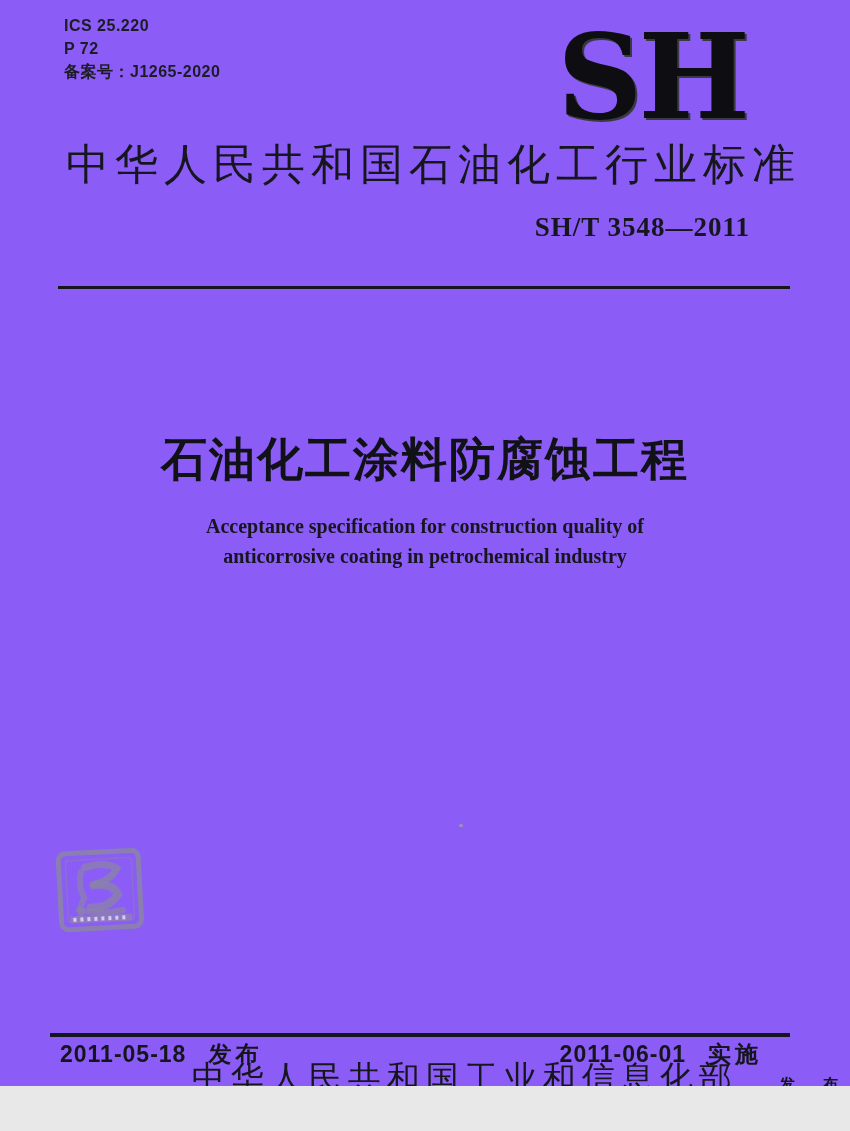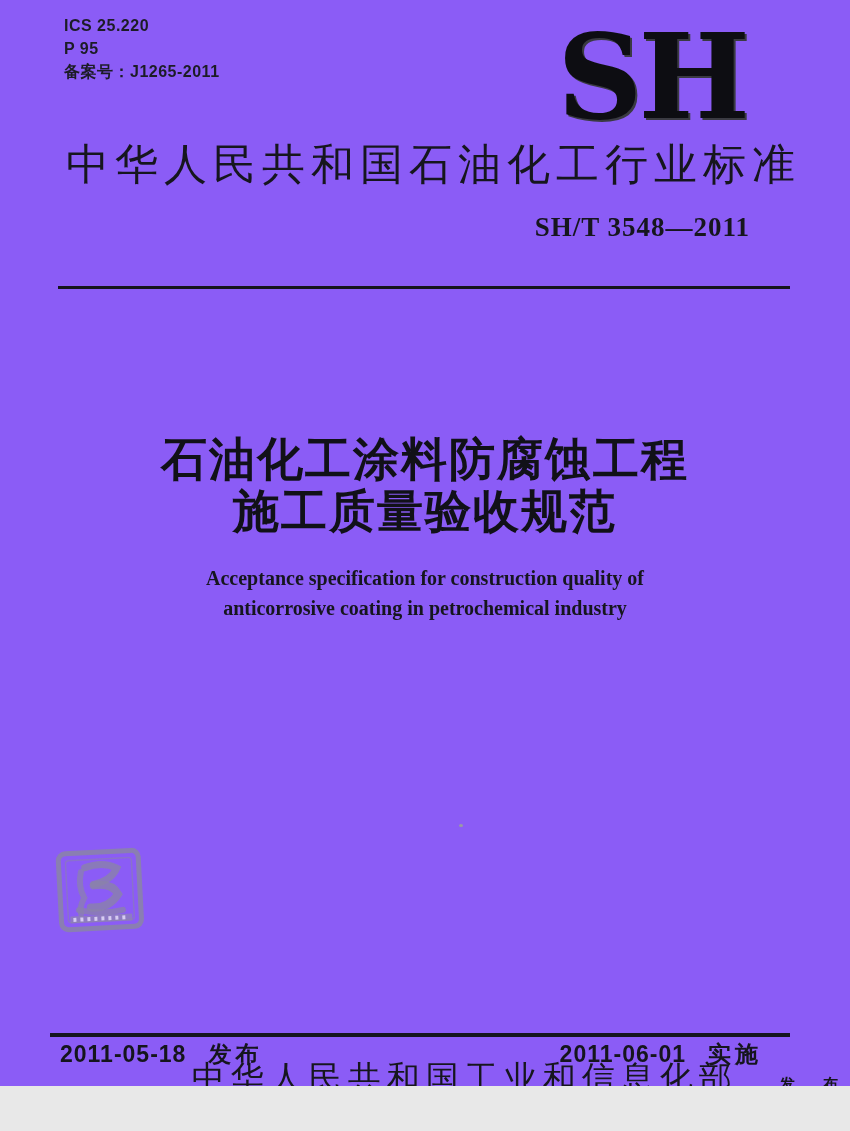--- a/index.html
+++ b/index.html
@@ -175,35 +175,34 @@
     color: #15151d;
   }
 </style>
 </head>
 <body>
 
 <div class="page">
 
   <div class="meta">
     <div>ICS 25.220</div>
-    <div>P 95</div>
-    <div>备案号：J1265-2011</div>
+    <div>P 72</div>
+    <div>备案号：J1265-2020</div>
   </div>
 
   <div class="sh-logo">SH</div>
 
   <div class="std-heading">中华人民共和国石油化工行业标准</div>
 
   <div class="std-no">SH/T 3548—2011</div>
 
   <div class="rule-top"></div>
 
   <div class="title-block">
     <div class="title-cn">石油化工涂料防腐蚀工程</div>
-    <div class="title-cn">施工质量验收规范</div>
     <div class="title-en">
       <div>Acceptance specification for construction quality of</div>
       <div>anticorrosive coating in petrochemical industry</div>
     </div>
   </div>
 
   <div class="speck"></div>
 
   <div class="stamp">
     <svg width="90" height="90" viewBox="0 0 90 90">

